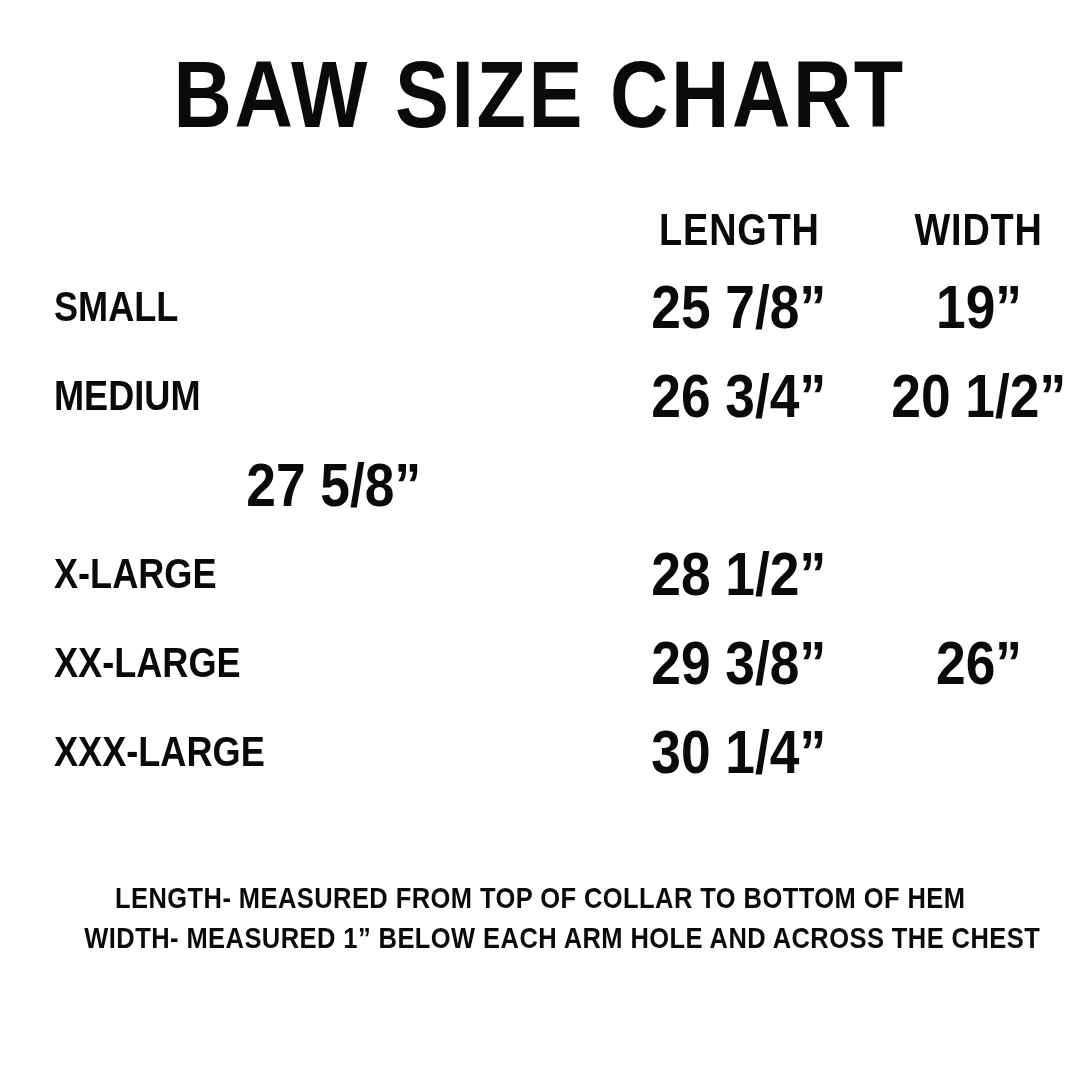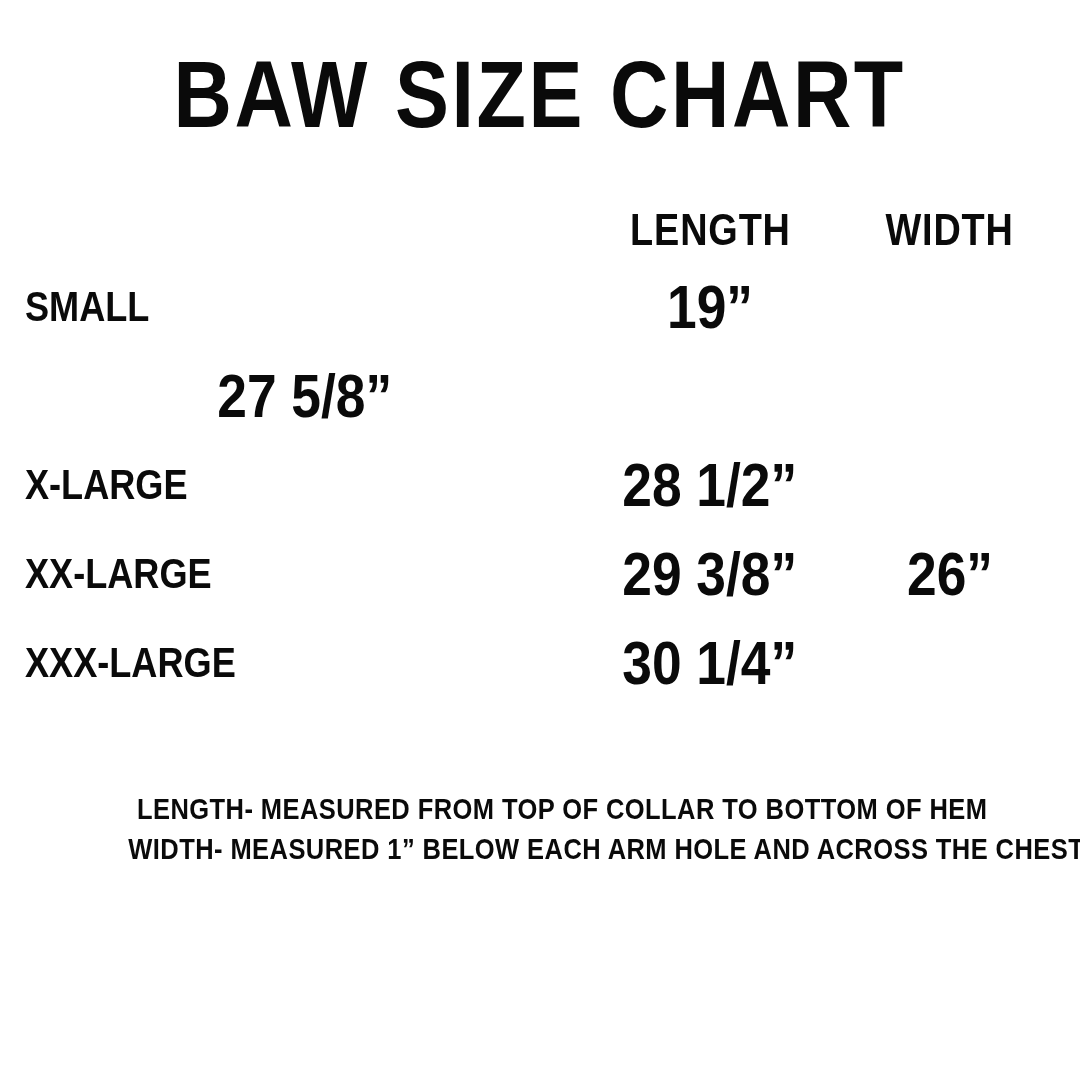--- a/index.html
+++ b/index.html
@@ -37,20 +37,21 @@
 
   .size-table {
     margin-top: 56px;
     padding-left: 25px;
     padding-right: 15px;
   }
   .t-row {
     display: grid;
     grid-template-columns: 560px 250px 230px;
     align-items: center;
+    margin-left: 29px;
   }
   .t-row.header { height: 64px; }
   .t-row.data   { height: 89px; }
 
   .col-label {
     font-size: 42px;
     line-height: 1;
     white-space: nowrap;
     text-align: left;
   }
@@ -67,44 +68,49 @@
 
   .notes {
     margin-top: 82px;
     text-align: center;
     font-size: 30px;
     line-height: 40px;
   }
   .note-line {
     white-space: nowrap;
     letter-spacing: 0.5px;
-    padding-left: 44px;
   }
   .notes .condensed { transform: scaleX(0.85); }
 </style>
 </head>
 <body>
 
 <div class="page">
 
   <h1 class="title"><span class="condensed origin-center">BAW SIZE CHART</span></h1>
 
   <div class="size-table">
 
     <div class="t-row header">
       <div class="col-label"></div>
       <div class="col-length"><span class="condensed origin-center">LENGTH</span></div>
       <div class="col-width"><span class="condensed origin-center">WIDTH</span></div>
     </div>
 
     <div class="t-row data">
       <div class="col-label"><span class="condensed origin-left">SMALL</span></div>
+      <div class="col-length"><span class="condensed origin-center">25 7/8”</span></div>
       <div class="col-width"><span class="condensed origin-center">19”</span></div>
     </div>
 
+    <div class="t-row data">
+      <div class="col-label"><span class="condensed origin-left">MEDIUM</span></div>
+      <div class="col-length"><span class="condensed origin-center">26 3/4”</span></div>
+      <div class="col-width"><span class="condensed origin-center">20 1/2”</span></div>
+    </div>
 
     <div class="t-row data">
       <div class="col-length"><span class="condensed origin-center">27 5/8”</span></div>
     </div>
 
     <div class="t-row data">
       <div class="col-label"><span class="condensed origin-left">X-LARGE</span></div>
       <div class="col-length"><span class="condensed origin-center">28 1/2”</span></div>
     </div>
 

